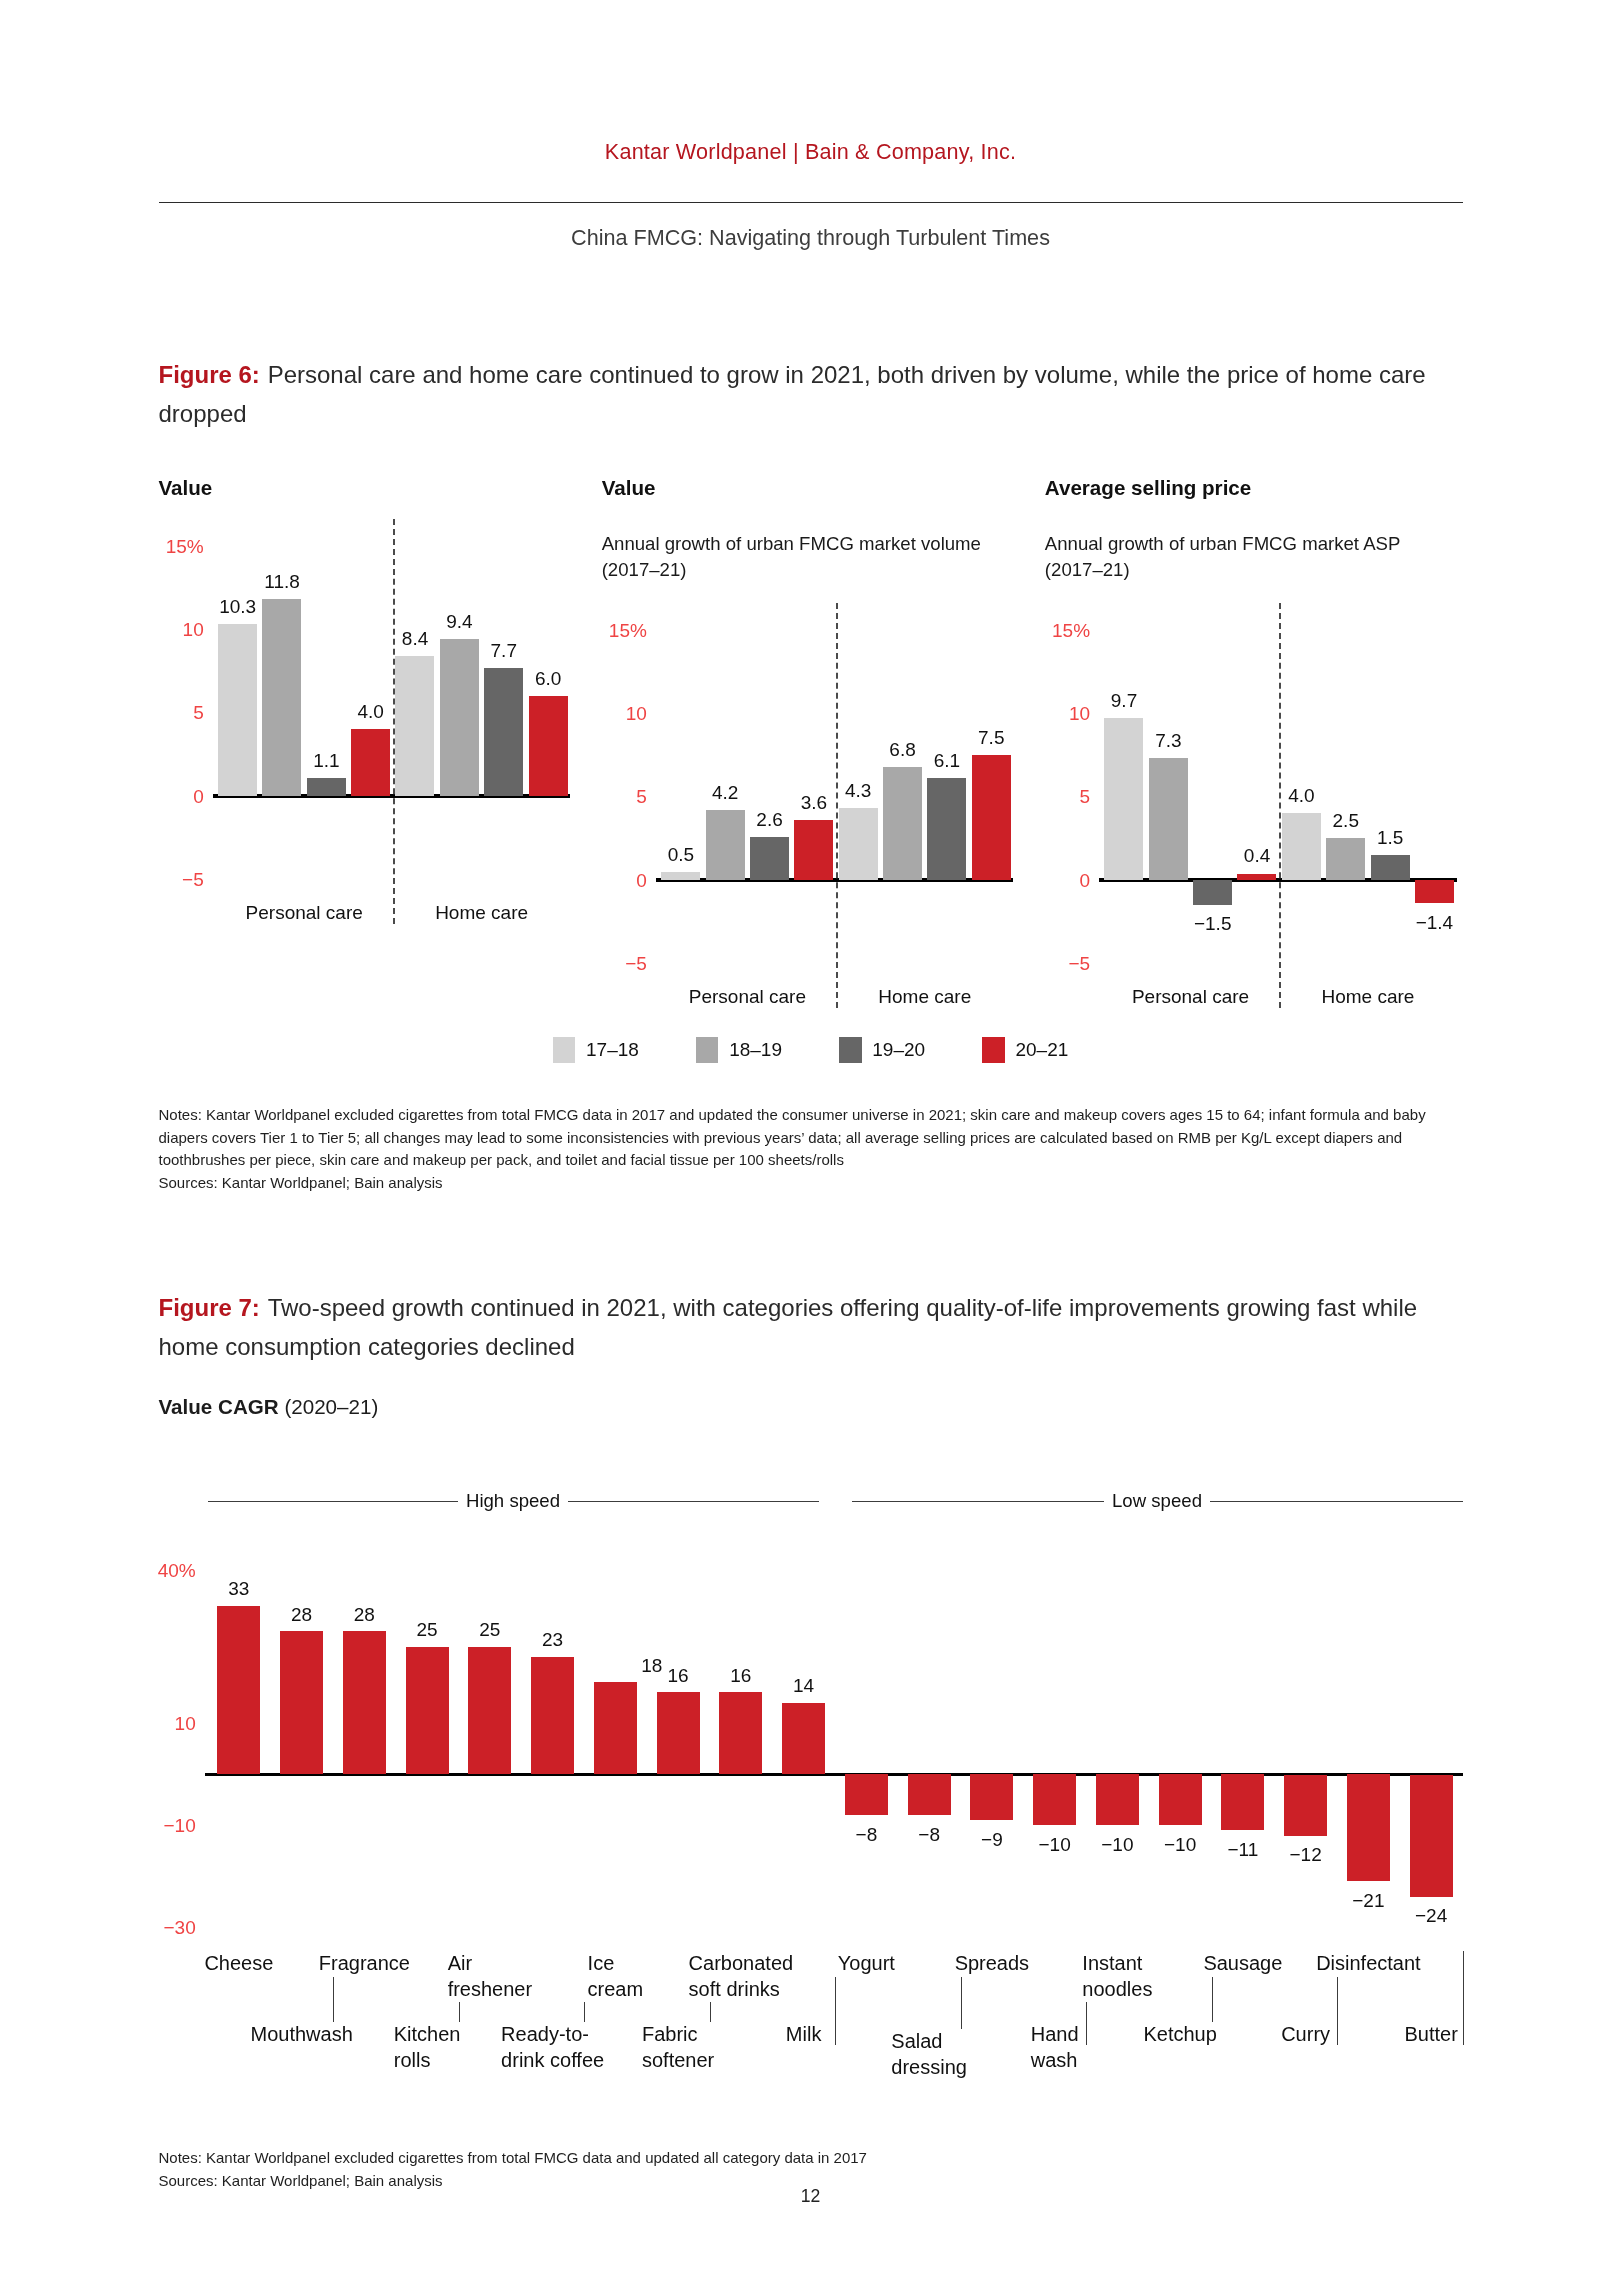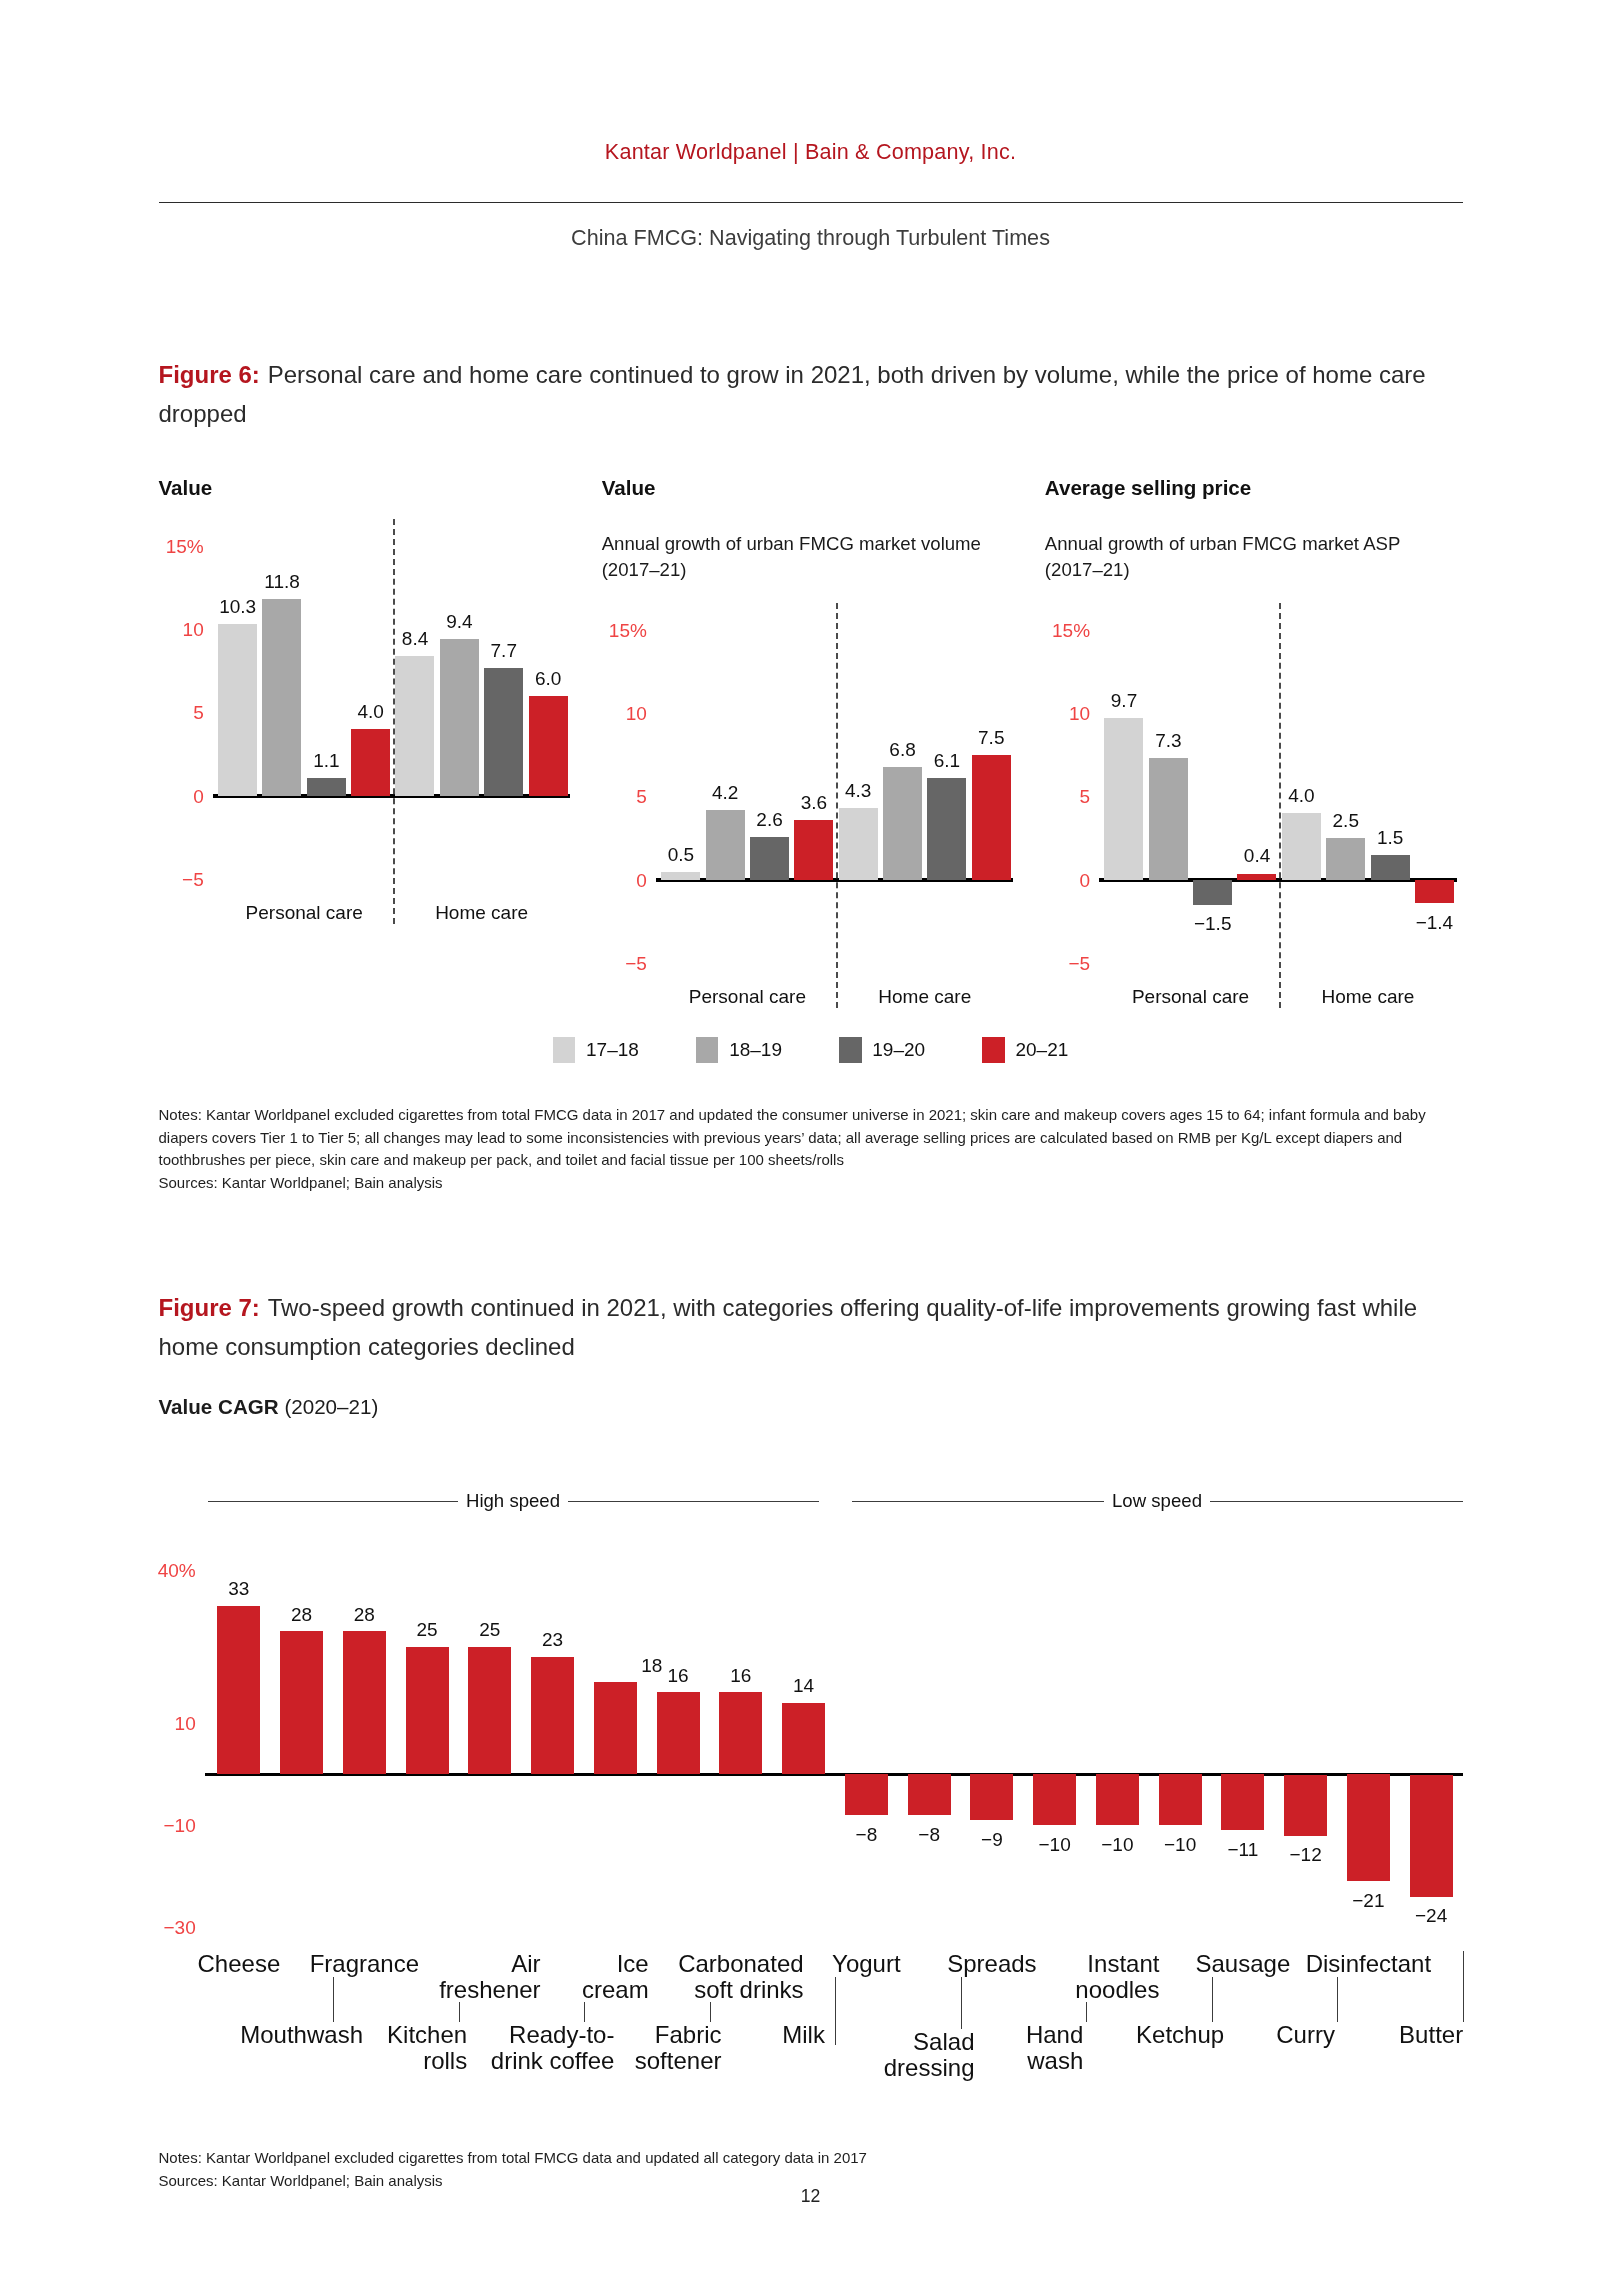--- a/index.html
+++ b/index.html
@@ -49,21 +49,21 @@
   .f7sub { margin-top:29px; font-size:20.6px; }
   .f7sub b { font-weight:bold; }
   .f7body { position:relative; margin-left:49px; margin-top:71px; }
   .speedrow { display:flex; gap:33px; margin-bottom:33px; }
   .speedhalf { flex:1; display:flex; align-items:center; }
   .sline { flex:1; border-top:1.5px solid #3c3c3c; }
   .speedtext { padding:0 7.8px; font-size:18.6px; color:#111; white-space:nowrap; }
   .f7labels { position:relative; height:155px; margin-top:9.8px; }
   .sep { position:absolute; top:0; width:0; border-left:1.5px solid #3c3c3c; height:94px; }
   .cat { position:absolute; transform:translateX(-50%); background:#fff; padding:0 3.9px;
-         text-align:right; font-size:24px; line-height:25.5px; color:#111; white-space:nowrap; }
+         text-align:left; font-size:20px; line-height:25.5px; color:#111; white-space:nowrap; }
 
   .pagenum { position:absolute; bottom:86px; left:0; width:100%; text-align:center; font-size:17.6px; color:#222; }
 </style>
 </head>
 <body>
 
 <div class="content">
 
   <div class="brand" style="color: rgb(181, 22, 31);">Kantar Worldpanel  |  Bain &amp; Company, Inc.</div>
   <hr class="rule">

